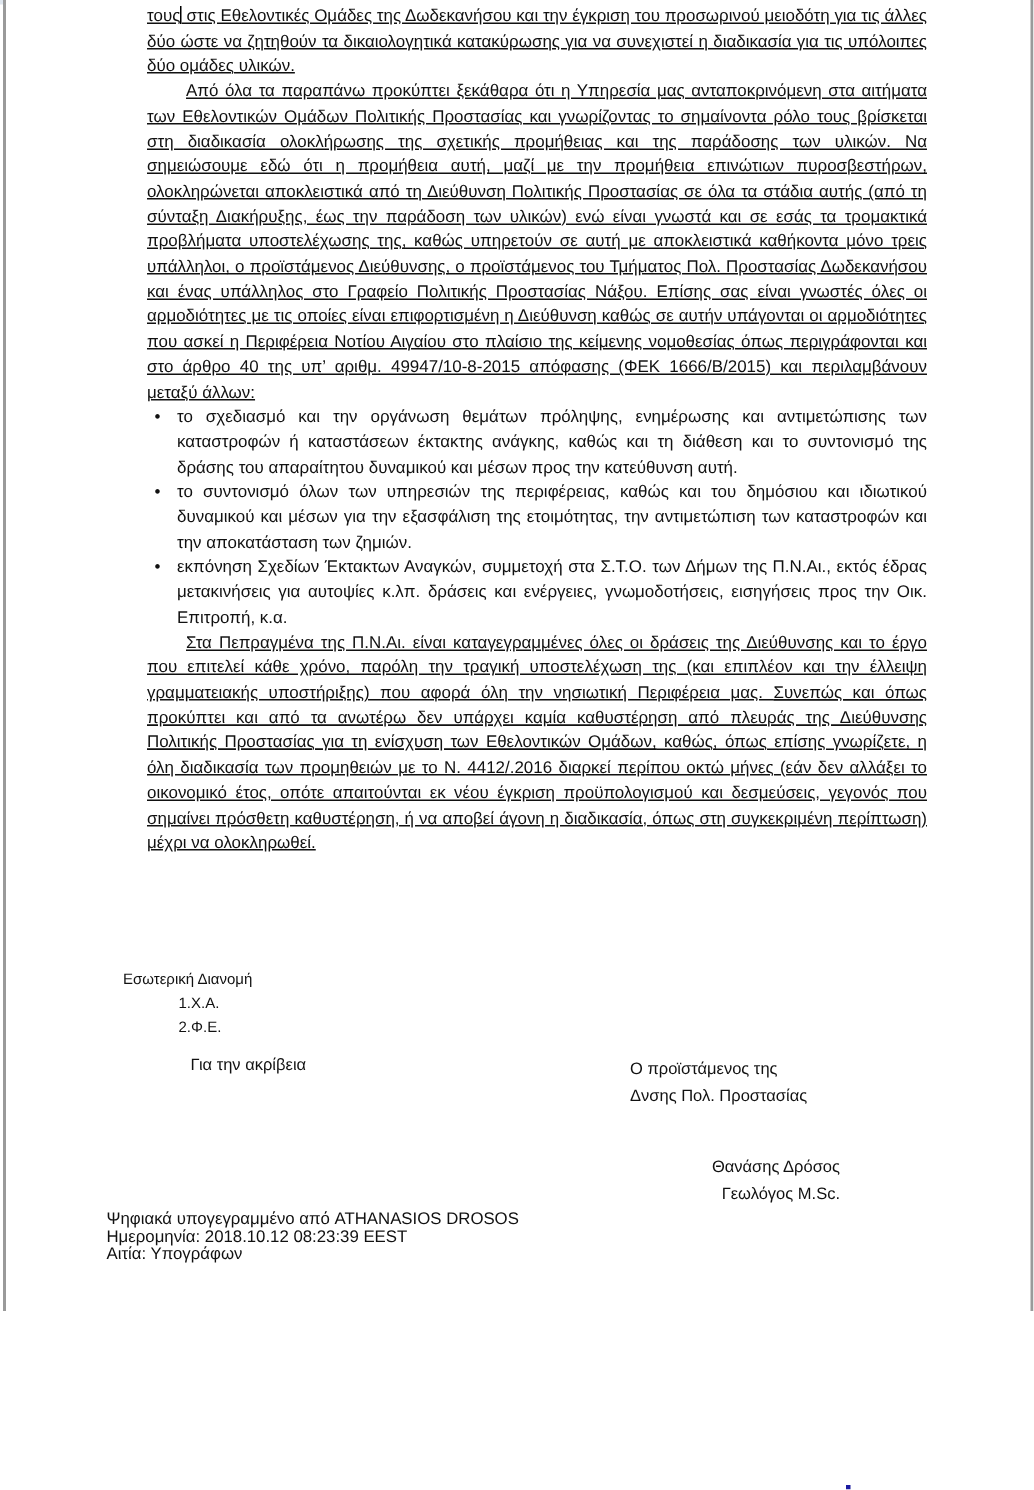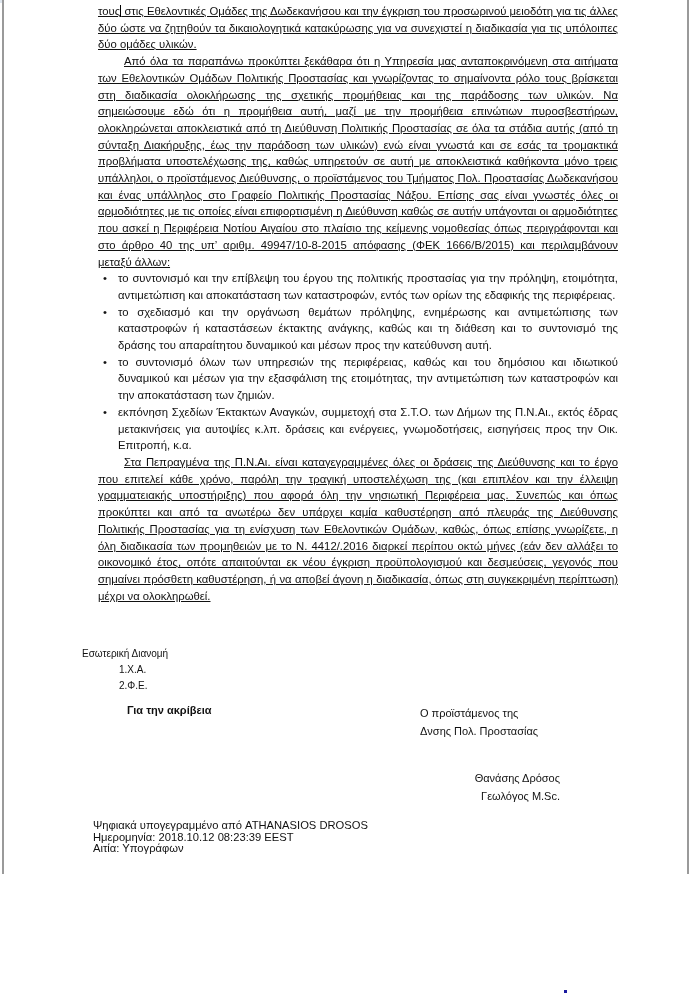--- a/index.html
+++ b/index.html
@@ -9,39 +9,38 @@
   .content { position:absolute; left:98px; top:3px; width:520px; font-size:11.3px; line-height:16.7px; }
   p { margin:0; text-align:justify;text-decoration:underline; }
   .indent { text-indent:26px; }
   .u { text-decoration:underline; }
   ul { margin:0; padding:0 0 0 20px; list-style:none; }
   ul li { position:relative; text-align:justify; }
   ul li::before { content:"\2022"; position:absolute; left:-15px; top:0; }
   .cursor { display:inline-block; width:1px; height:12px; background:#000; vertical-align:-2px; margin-left:0; }
   .distrib { position:absolute; left:82px; top:646px; font-size:10px; line-height:16px; }
   .distrib .item { padding-left:37px; line-height:15.5px; }
-  .accuracy { position:absolute; left:127px; top:704px; font-size:11px;font-weight:bold; }
+  .accuracy { position:absolute; left:127px; top:704px; font-size:11px; }
   .chief { position:absolute; left:420px; top:704px; width:140px; text-align:left; font-size:11px; line-height:18px; }
   .signer { position:absolute; left:420px; top:769px; width:140px; text-align:right; font-size:11px; line-height:18px; }
-  .digsig { position:absolute; left:93px; top:808px; font-size:11.2px; line-height:11.5px; color:#111;margin-top:12px; }
+  .digsig { position:absolute; left:71px; top:808px; font-size:11.2px; line-height:11.5px; color:#111; }
   .dot { position:absolute; left:564px; top:990px; width:3px; height:3px; background:#1a1aa0; }
 </style>
 </head>
 <body>
 
 <div class="top-strip"></div>
 
 <div class="page">
 </div>
 
 <div class="content">
   <p><span>τους</span><span class="cursor"></span><span> στις Εθελοντικές Ομάδες της Δωδεκανήσου και την έγκριση του προσωρινού μειοδότη για τις άλλες δύο ώστε να ζητηθούν τα δικαιολογητικά κατακύρωσης για να συνεχιστεί η διαδικασία για τις υπόλοιπες δύο ομάδες υλικών.</span></p>
   <p class="indent">Από όλα τα παραπάνω προκύπτει ξεκάθαρα ότι η Υπηρεσία μας ανταποκρινόμενη στα αιτήματα των Εθελοντικών Ομάδων Πολιτικής Προστασίας και γνωρίζοντας το σημαίνοντα ρόλο τους βρίσκεται στη διαδικασία ολοκλήρωσης της σχετικής προμήθειας και της παράδοσης των υλικών. Να σημειώσουμε εδώ ότι η προμήθεια αυτή, μαζί με την προμήθεια επινώτιων πυροσβεστήρων, ολοκληρώνεται αποκλειστικά από τη Διεύθυνση Πολιτικής Προστασίας σε όλα τα στάδια αυτής (από τη σύνταξη Διακήρυξης, έως την παράδοση των υλικών) ενώ είναι γνωστά και σε εσάς τα τρομακτικά προβλήματα υποστελέχωσης της, καθώς υπηρετούν σε αυτή με αποκλειστικά καθήκοντα μόνο τρεις υπάλληλοι, ο προϊστάμενος Διεύθυνσης, ο προϊστάμενος του Τμήματος Πολ. Προστασίας Δωδεκανήσου και ένας υπάλληλος στο Γραφείο Πολιτικής Προστασίας Νάξου. Επίσης σας είναι γνωστές όλες οι αρμοδιότητες με τις οποίες είναι επιφορτισμένη η Διεύθυνση καθώς σε αυτήν υπάγονται οι αρμοδιότητες που ασκεί η Περιφέρεια Νοτίου Αιγαίου στο πλαίσιο της κείμενης νομοθεσίας όπως περιγράφονται και στο άρθρο 40 της υπ’ αριθμ. 49947/10-8-2015 απόφασης (ΦΕΚ 1666/Β/2015) και περιλαμβάνουν μεταξύ άλλων:</p>
   <ul>
-    <li>το συντονισμό και την επίβλεψη του έργου της πολιτικής προστασίας για την πρόληψη, ετοιμότητα, αντιμετώπιση και αποκατάσταση των καταστροφών, εντός των ορίων της εδαφικής της περιφέρειας.</li>
     <li>το σχεδιασμό και την οργάνωση θεμάτων πρόληψης, ενημέρωσης και αντιμετώπισης των καταστροφών ή καταστάσεων έκτακτης ανάγκης, καθώς και τη διάθεση και το συντονισμό της δράσης του απαραίτητου δυναμικού και μέσων προς την κατεύθυνση αυτή.</li>
     <li>το συντονισμό όλων των υπηρεσιών της περιφέρειας, καθώς και του δημόσιου και ιδιωτικού δυναμικού και μέσων για την εξασφάλιση της ετοιμότητας, την αντιμετώπιση των καταστροφών και την αποκατάσταση των ζημιών.</li>
     <li>εκπόνηση Σχεδίων Έκτακτων Αναγκών, συμμετοχή στα Σ.Τ.Ο. των Δήμων της Π.Ν.Αι., εκτός έδρας μετακινήσεις για αυτοψίες κ.λπ. δράσεις και ενέργειες, γνωμοδοτήσεις, εισηγήσεις προς την Οικ. Επιτροπή, κ.α.</li>
   </ul>
   <p class="indent"><span>Στα Πεπραγμένα της Π.Ν.Αι. είναι καταγεγραμμένες όλες οι δράσεις της Διεύθυνσης και το έργο που επιτελεί κάθε χρόνο, παρόλη την τραγική υποστελέχωση της (και επιπλέον και την έλλειψη γραμματειακής υποστήριξης)  που αφορά όλη την νησιωτική Περιφέρεια μας. </span><span class="u">Συνεπώς και όπως προκύπτει και από τα ανωτέρω δεν υπάρχει καμία καθυστέρηση από πλευράς της Διεύθυνσης Πολιτικής Προστασίας για τη ενίσχυση των Εθελοντικών Ομάδων,</span><span> καθώς, όπως επίσης γνωρίζετε, η όλη διαδικασία των προμηθειών με το Ν. 4412/.2016 διαρκεί περίπου οκτώ μήνες (εάν δεν αλλάξει το οικονομικό έτος, οπότε απαιτούνται εκ νέου έγκριση προϋπολογισμού και δεσμεύσεις, γεγονός που σημαίνει πρόσθετη καθυστέρηση, ή να αποβεί άγονη η διαδικασία, όπως στη συγκεκριμένη περίπτωση) μέχρι να ολοκληρωθεί.</span></p>
 </div>
 
 <div class="distrib">
   <div>Εσωτερική Διανομή</div>
   <div class="item">1.Χ.Α.</div>

